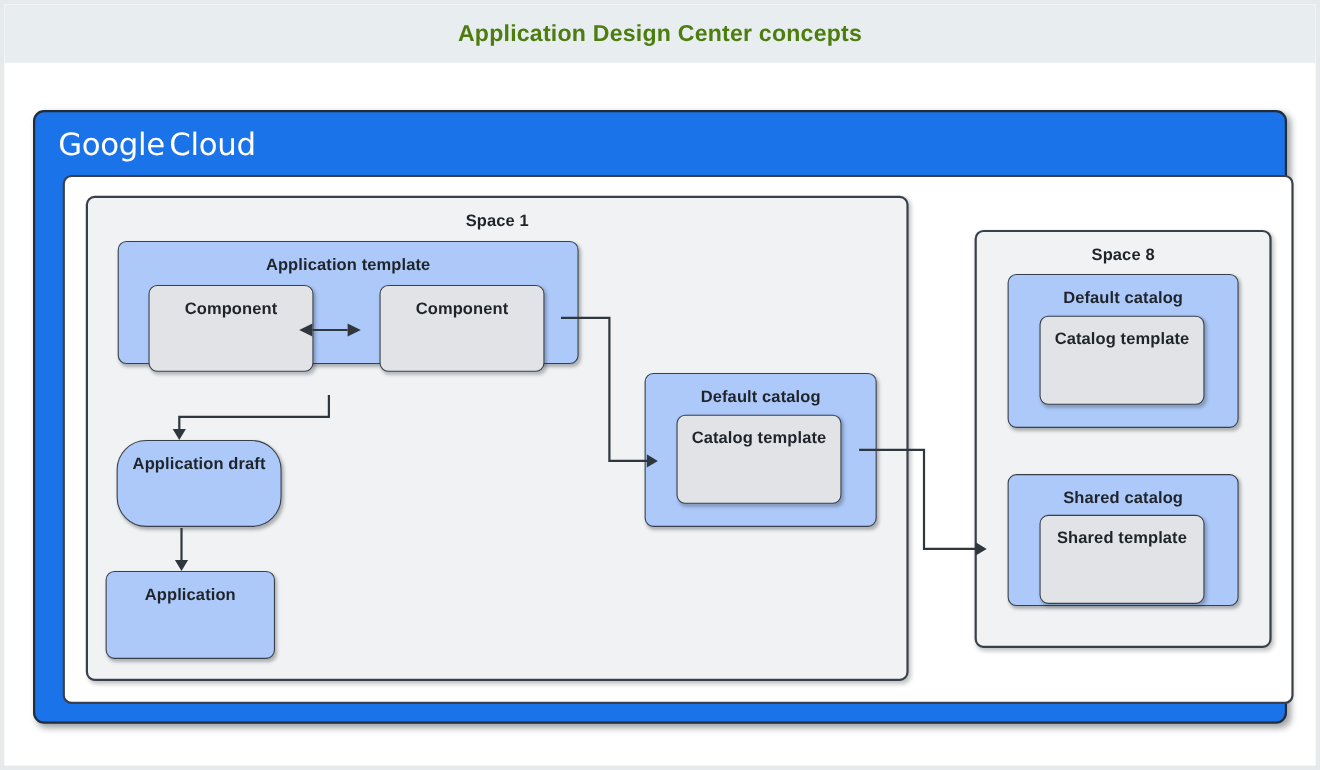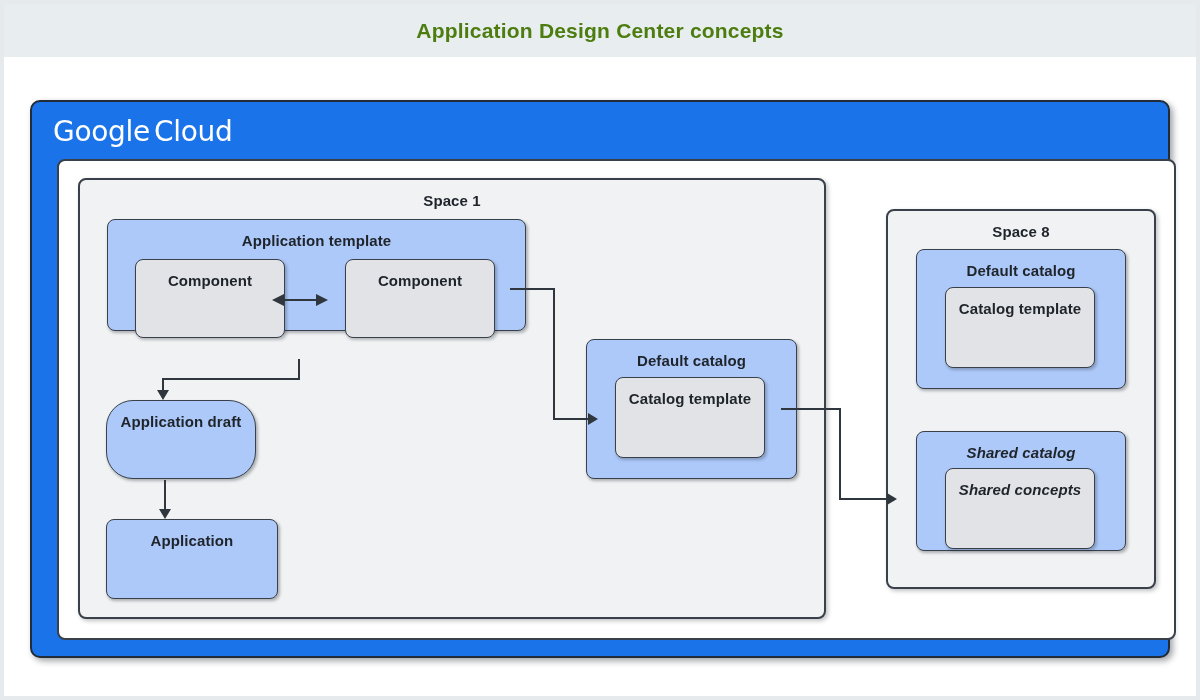--- a/index.html
+++ b/index.html
@@ -106,21 +106,21 @@
           </div>
           <div class="box gray" style="left:237px;top:39px;width:150px;height:79px;">
             <span class="lbl">Component</span>
           </div>
         </div>
 
         <div class="box blue" style="left:26px;top:220px;width:150px;height:79px;border-radius:27px;">
           <span class="lbl">Application draft</span>
         </div>
 
-        <div class="box blue" style="left:26px;top:339px;width:172px;height:80px;">
+        <div class="box blue" style="left:16px;top:339px;width:154px;height:80px;">
           <span class="lbl">Application</span>
         </div>
 
         <div class="box blue" style="left:506px;top:159px;width:211px;height:140px;">
           <span class="lbl">Default catalog</span>
           <div class="box gray" style="left:28px;top:37px;width:150px;height:81px;">
             <span class="lbl">Catalog template</span>
           </div>
         </div>
       </div>
@@ -128,24 +128,24 @@
       <div class="box panel" style="left:827px;top:48px;width:270px;height:380px;">
         <span class="lbl">Space 8</span>
 
         <div class="box blue" style="left:28px;top:38px;width:210px;height:140px;">
           <span class="lbl">Default catalog</span>
           <div class="box gray" style="left:28px;top:37px;width:150px;height:81px;">
             <span class="lbl">Catalog template</span>
           </div>
         </div>
 
-        <div class="box blue" style="left:28px;top:220px;width:210px;height:120px;font-style:italic;">
+        <div class="box blue" style="left:28px;top:220px;width:210px;height:120px;">
           <span class="lbl">Shared catalog</span>
           <div class="box gray" style="left:28px;top:36px;width:150px;height:81px;">
-            <span class="lbl">Shared concepts</span>
+            <span class="lbl">Shared template</span>
           </div>
         </div>
       </div>
 
     </div>
   </div>
 
   <svg class="connectors" viewBox="4 4 1192 692">
     <g>
       <path d="M284 300 L316 300"></path>

